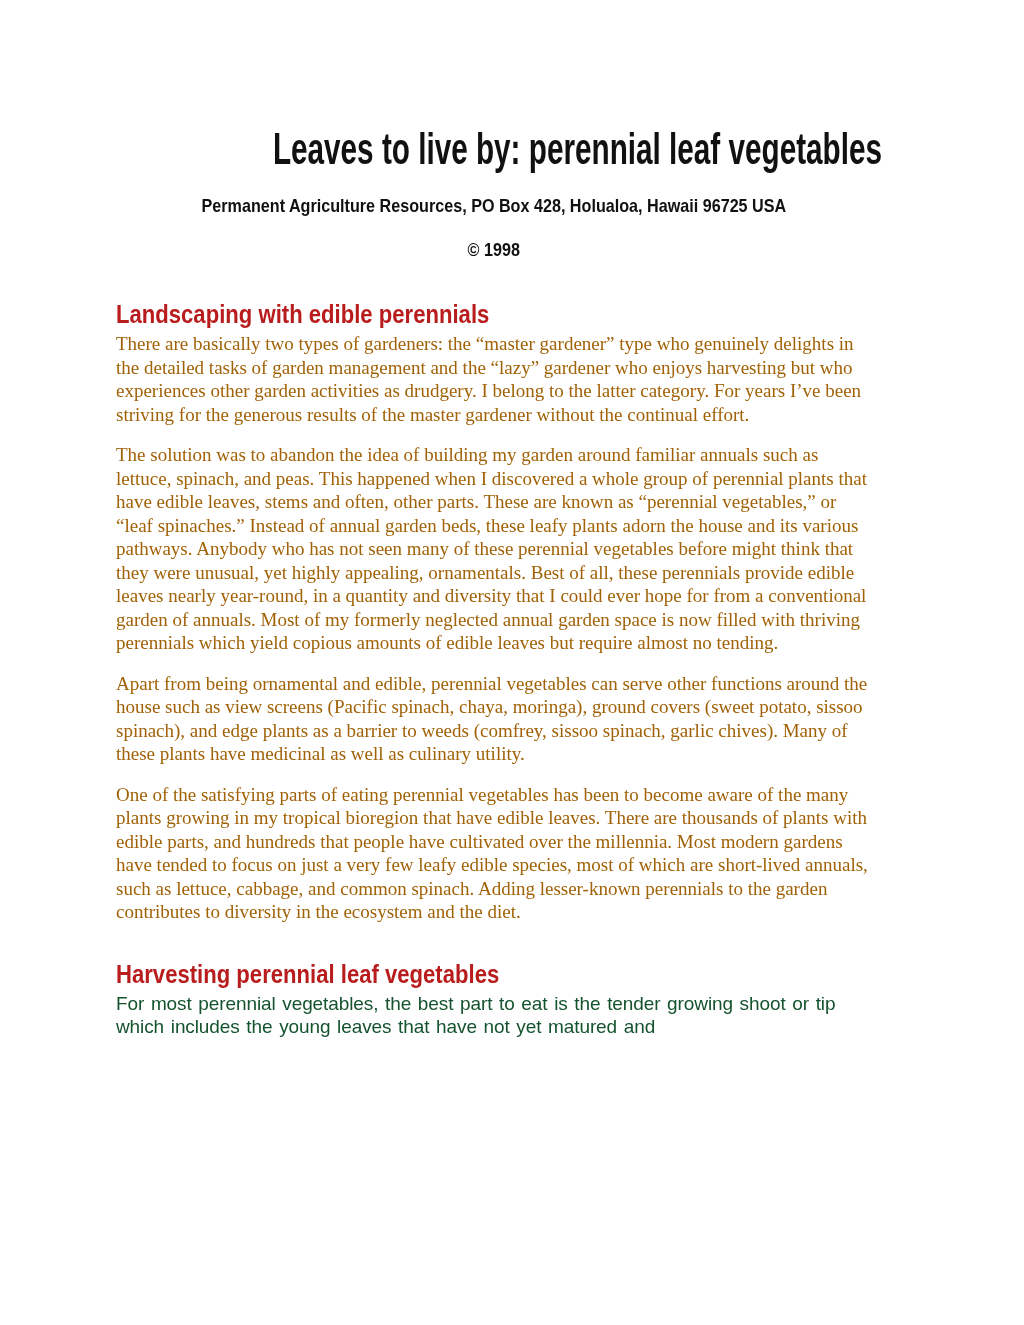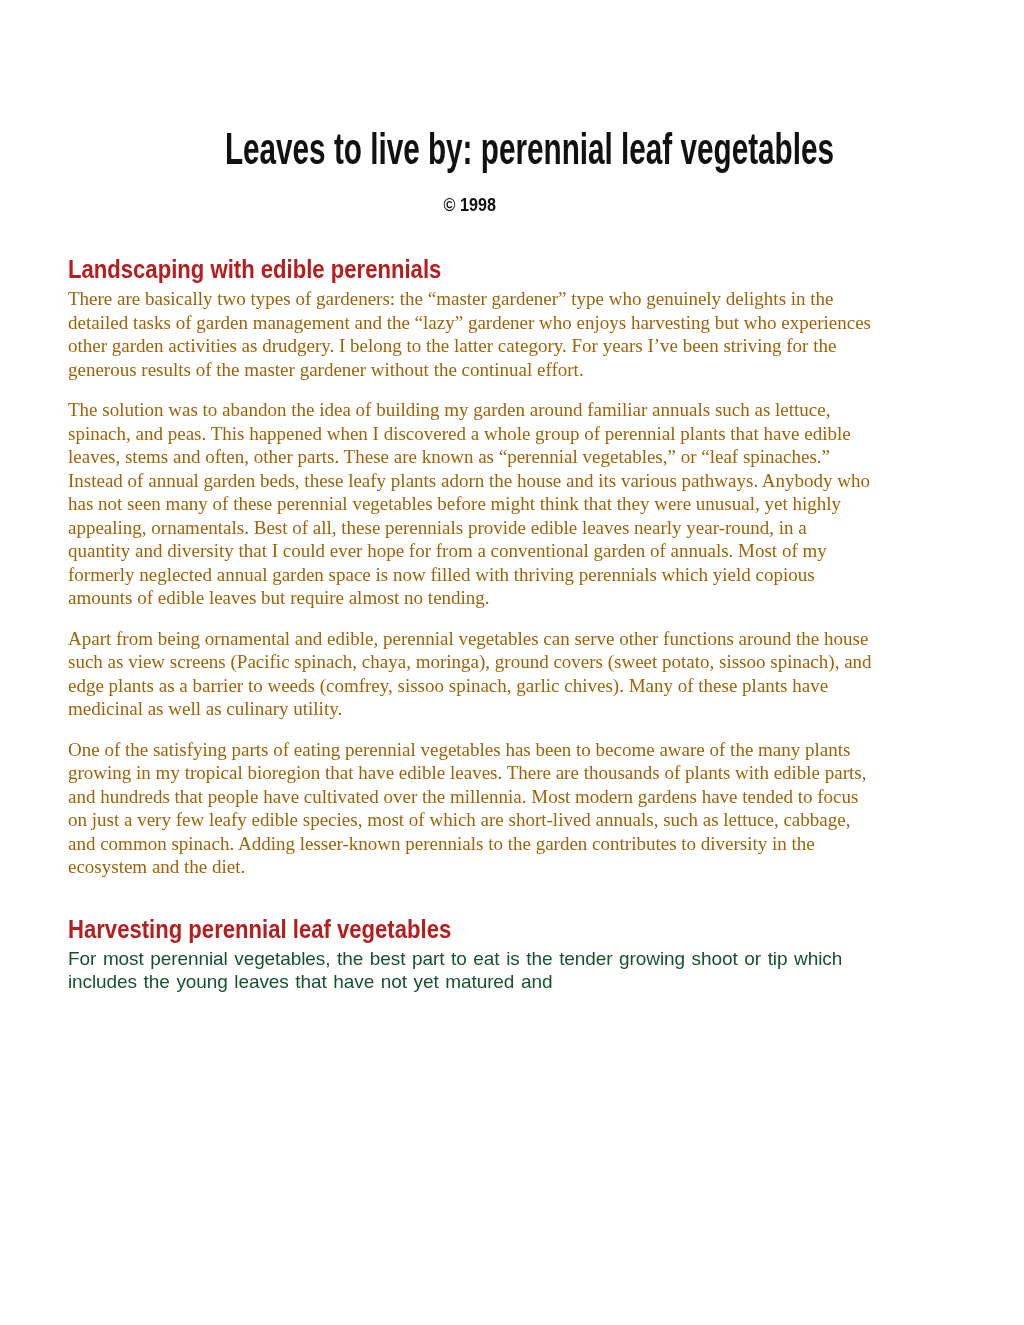--- a/index.html
+++ b/index.html
@@ -3,21 +3,21 @@
 <meta charset="utf-8">
 <style>
   * { margin: 0; padding: 0; box-sizing: border-box; }
   html, body { background: #ffffff; }
   .page {
     position: relative;
     width: 1024px;
     height: 1048px;
     background: #ffffff;
     overflow: hidden;
-    padding: 125px 152px 0 68px;
+    padding: 125px 152px 0 116px;
     color: #111111;
   }
   .sans  { font-family: "Liberation Sans", "DejaVu Sans", sans-serif; }
   .serif { font-family: "Liberation Serif", "DejaVu Serif", serif; }
 
   .center { text-align: center; }
 
   
   .cx { display: inline-block; white-space: nowrap; }
   .cx-title   { transform: scaleX(0.66); transform-origin: 50% 50%; }
@@ -80,20 +80,23 @@
 </head>
 <body>
 
 <div class="page">
 
   <div class="doc-title center">
     <span class="cx cx-title">Leaves to live by: perennial leaf vegetables</span>
   </div>
 
 
+  <div class="sub-line sans center affiliation">
+    <span class="cx cx-sub">Permanent Agriculture Resources, PO Box 428, Holualoa, Hawaii 96725 USA</span>
+  </div>
 
   <div class="sub-line sans center copyright">
     <span class="cx cx-sub">© 1998</span>
   </div>
 
   <div class="section-heading heading-1">
     <span class="cx cx-heading">Landscaping with edible perennials</span>
   </div>
 
   <p class="serif body-para">There are basically two types of gardeners: the “master gardener” type who genuinely delights in the detailed tasks of garden management and the “lazy” gardener who enjoys harvesting but who experiences other garden activities as drudgery. I belong to the latter category. For years I’ve been striving for the generous results of the master gardener without the continual effort.</p>

